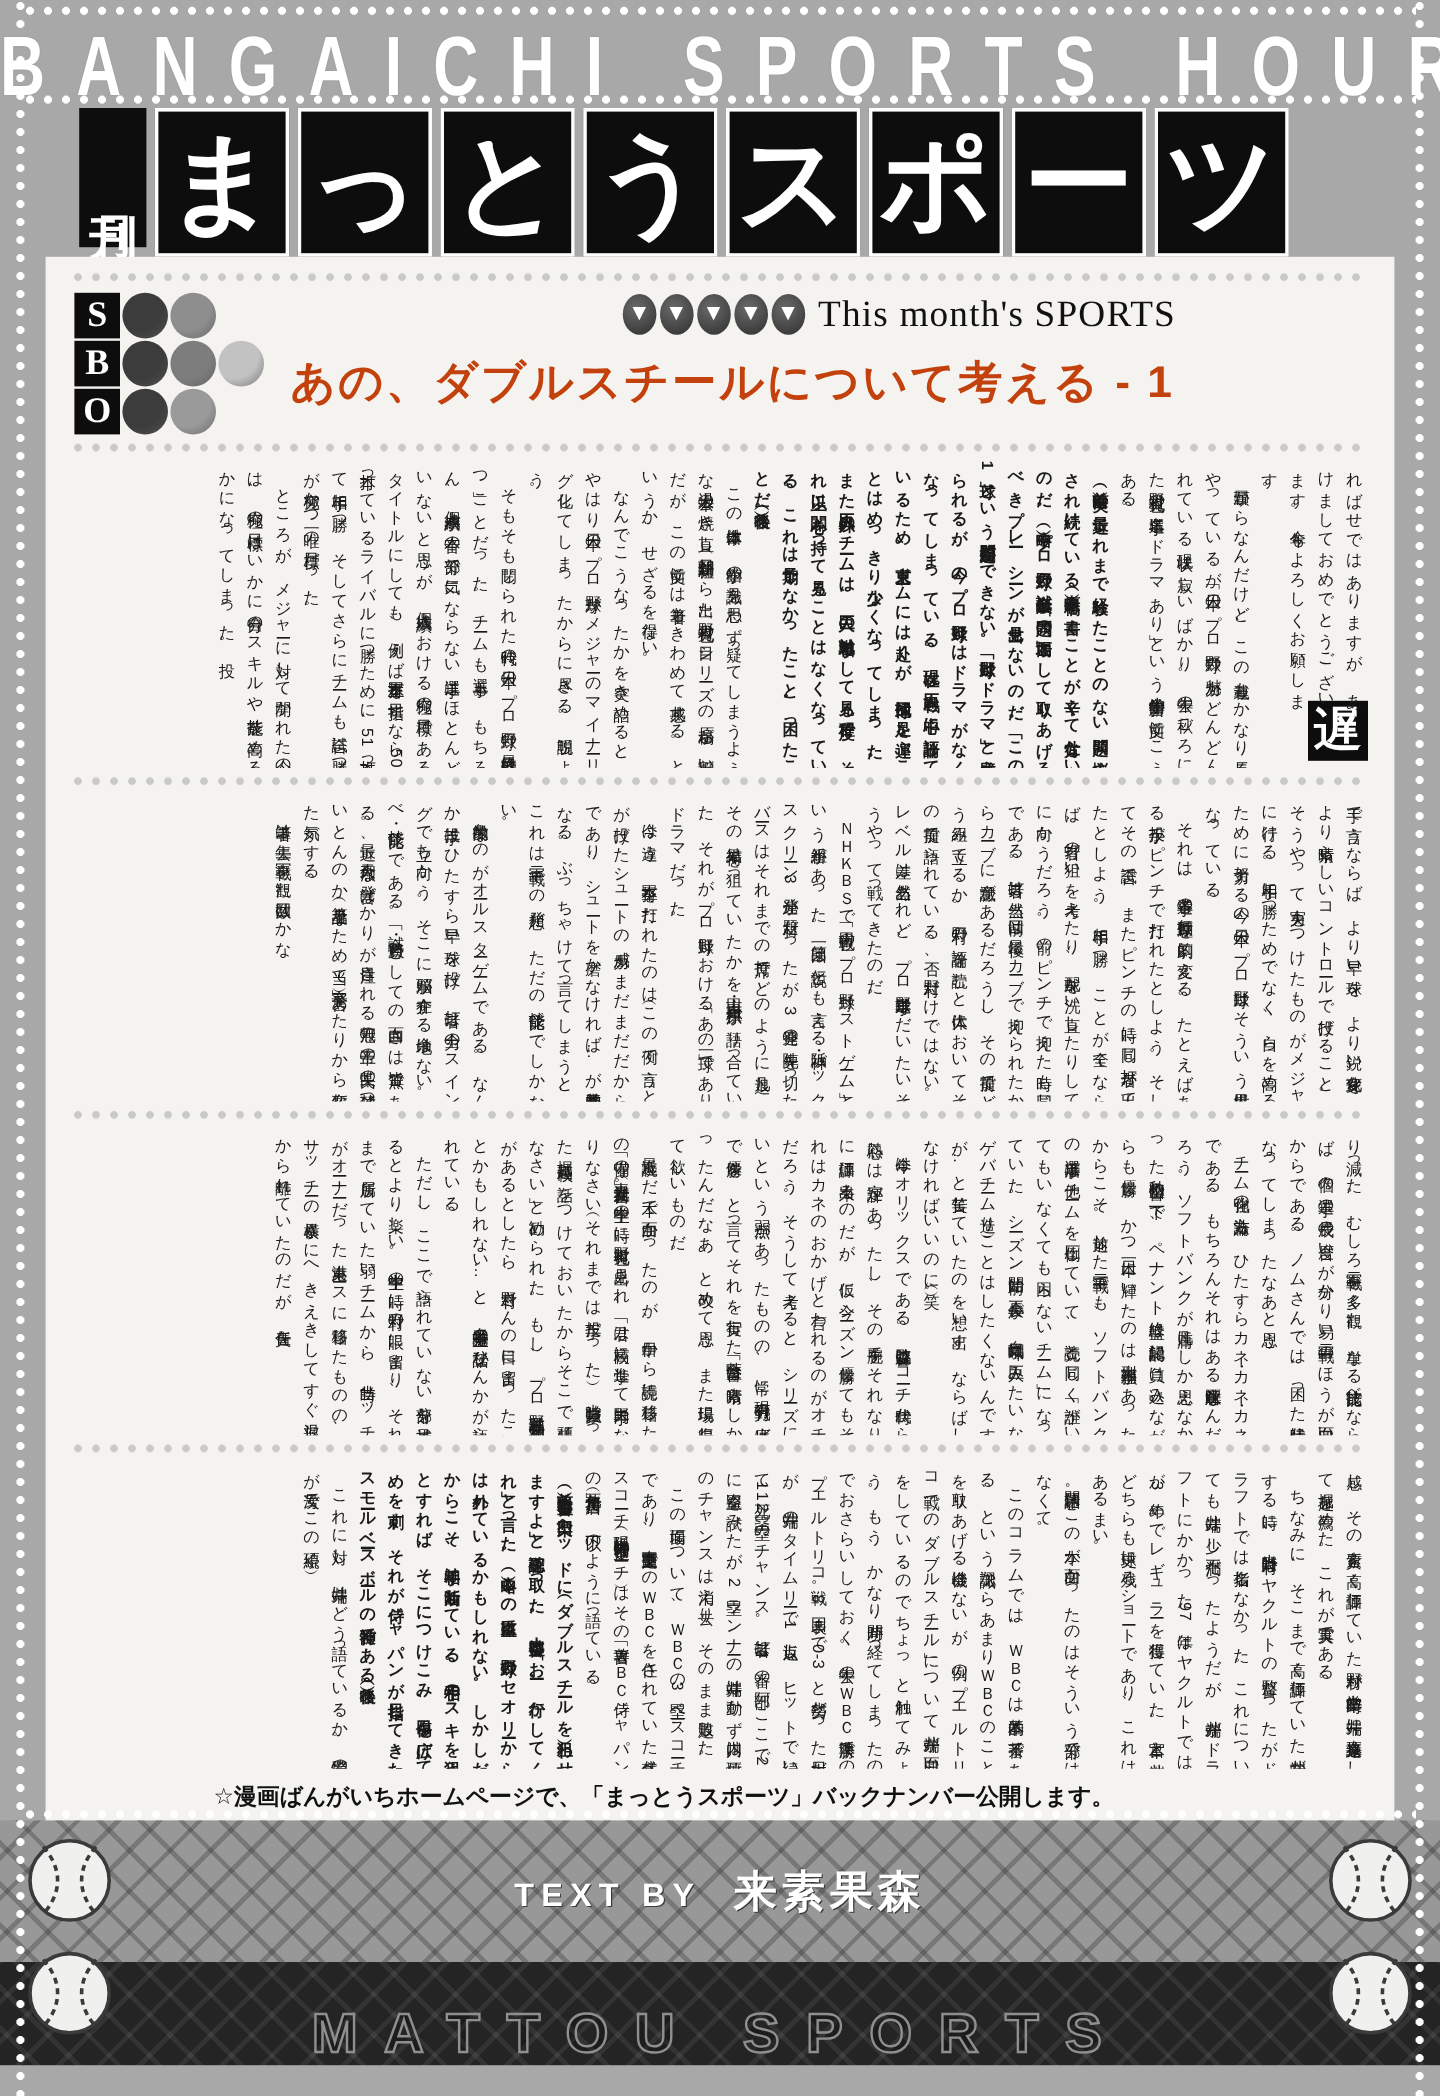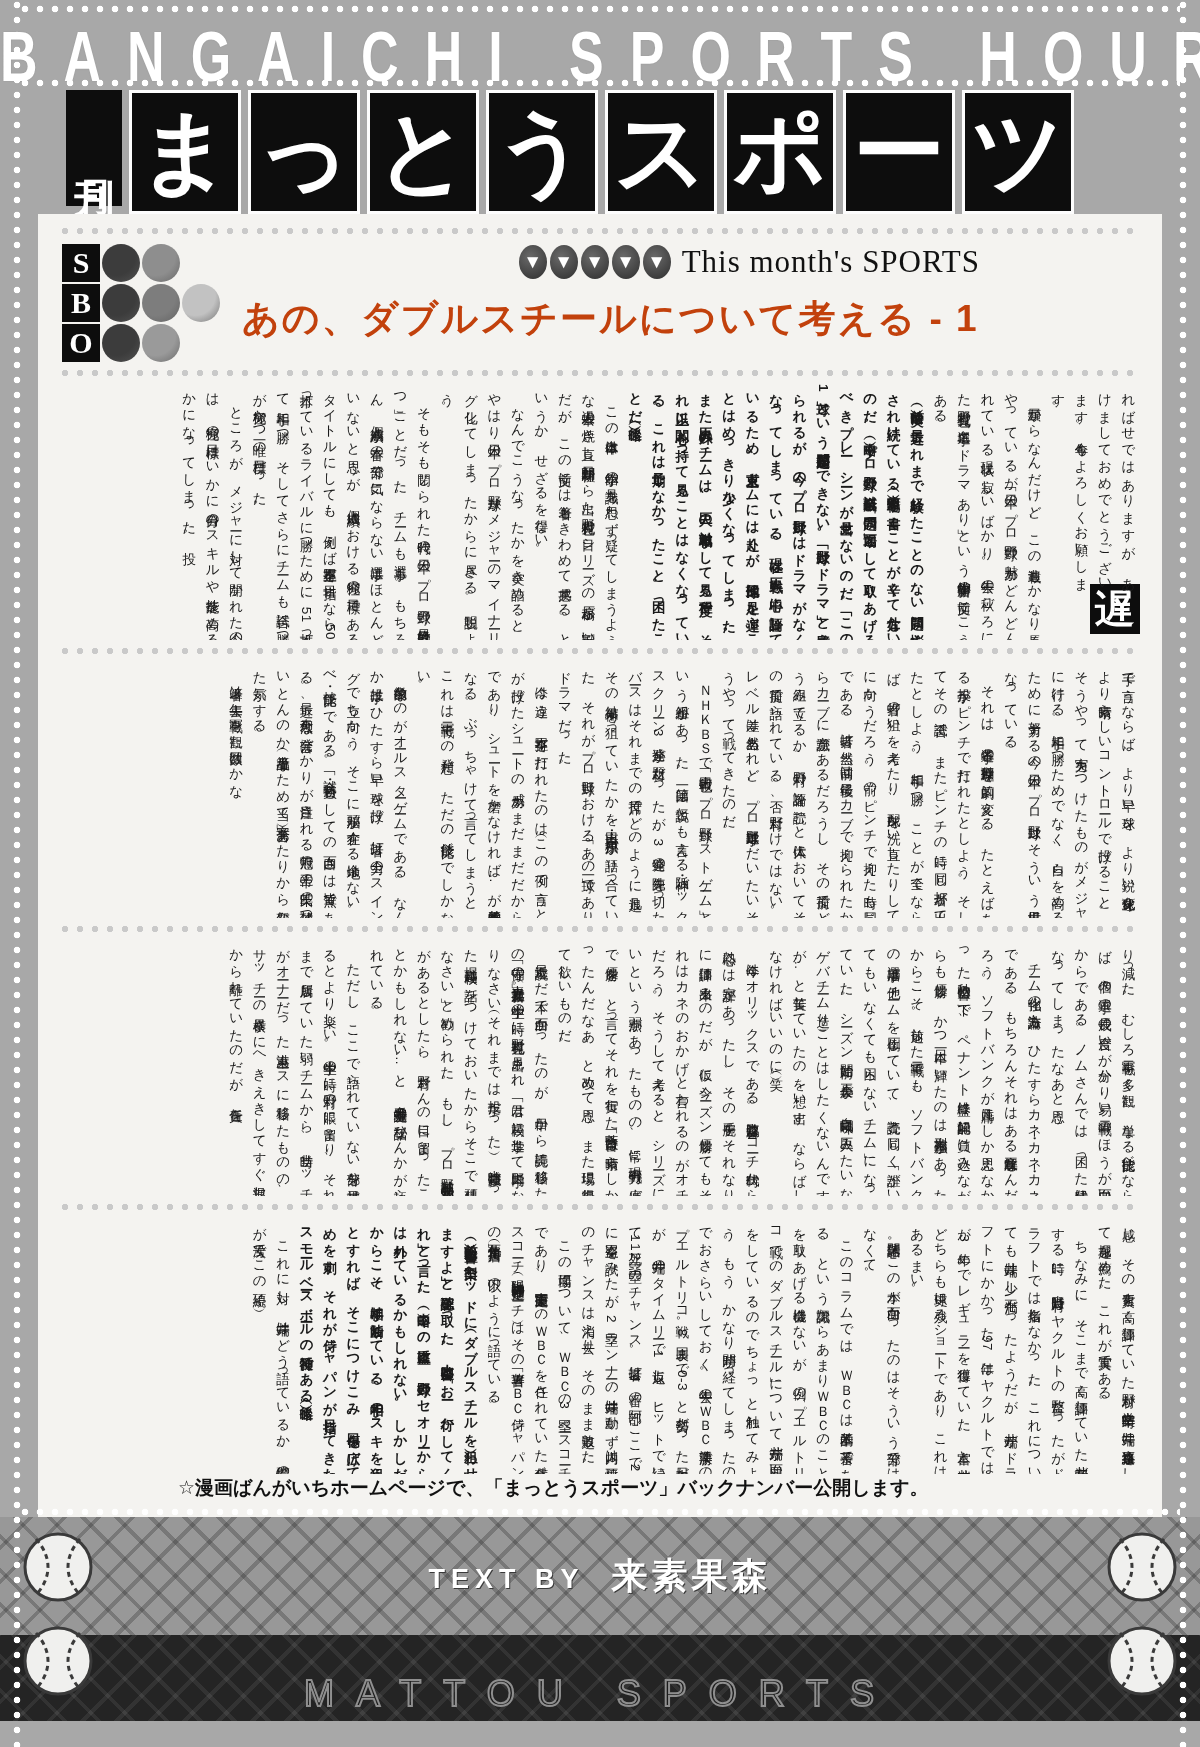--- a/index.html
+++ b/index.html
@@ -44,36 +44,36 @@
   
   .band{writing-mode:vertical-rl;height:256px;width:100%;overflow:hidden;
         font-size:13.5px;line-height:1.74;letter-spacing:0.5px;text-align:justify;color:#1a1a1a;}
   .band p{margin:0;text-indent:1em;}
   .band p.noindent{text-indent:0;}
   .band p.bold{font-weight:700;}
   .dropcap{float:right;writing-mode:horizontal-tb;background:#0d0d0d;color:#fff;width:50px;height:50px;
         font-size:40px;line-height:50px;text-align:center;font-weight:700;margin:0 0 6px 6px;}
   .sep{margin:6px 0 6px 0;}
   
-  .note{margin-top:0;padding-left:118px;font-weight:700;font-size:19px;line-height:1.45;color:#111;}
+  .note{margin-top:10px;padding-left:118px;font-weight:700;font-size:19px;line-height:1.45;color:#111;}
   .note .url-line{padding-left:26px;}
   
   .footer{position:absolute;left:0;right:0;bottom:0;height:240px;}
   .footer-dots{position:absolute;left:20px;right:20px;top:0;}
   .footer-upper{position:absolute;left:0;right:0;top:10px;height:118px;background:
         repeating-linear-gradient(45deg,transparent 0 20px,rgba(45,45,45,.30) 20px 24px),
         repeating-linear-gradient(-45deg,transparent 0 20px,rgba(45,45,45,.30) 20px 24px),#989898;
         display:flex;align-items:center;justify-content:center;}
   .textby{color:#ffffff;font-weight:700;font-size:27px;letter-spacing:6px;text-shadow:1px 1px 0 #3a3a3a;}
   .textby .author{font-size:36px;letter-spacing:4px;margin-left:14px;}
   .footer-lower{position:absolute;left:0;right:0;top:128px;height:86px;background:
         repeating-linear-gradient(45deg,transparent 0 20px,rgba(255,255,255,.07) 20px 24px),
         repeating-linear-gradient(-45deg,transparent 0 20px,rgba(255,255,255,.07) 20px 24px),#242424;
         display:flex;align-items:center;justify-content:center;}
-  .series{font-weight:400;font-size:36px;letter-spacing:22px;color:rgba(0,0,0,0.2);
+  .series{font-weight:700;font-size:46px;letter-spacing:22px;color:rgba(0,0,0,0.2);
         -webkit-text-stroke:2px #8f8f8f;white-space:nowrap;margin-top:32px;}
   .baseball{position:absolute;width:72px;height:72px;}
   .bb-tl{left:22px;top:24px;} .bb-bl{left:22px;top:118px;} .bb-tr{right:22px;top:24px;} .bb-br{right:22px;top:118px;}
 </style>
 </head>
 <body>
 
 <div class="page">
   <div class="edge-dots edge-left"></div>
   <div class="edge-dots edge-right"></div>

